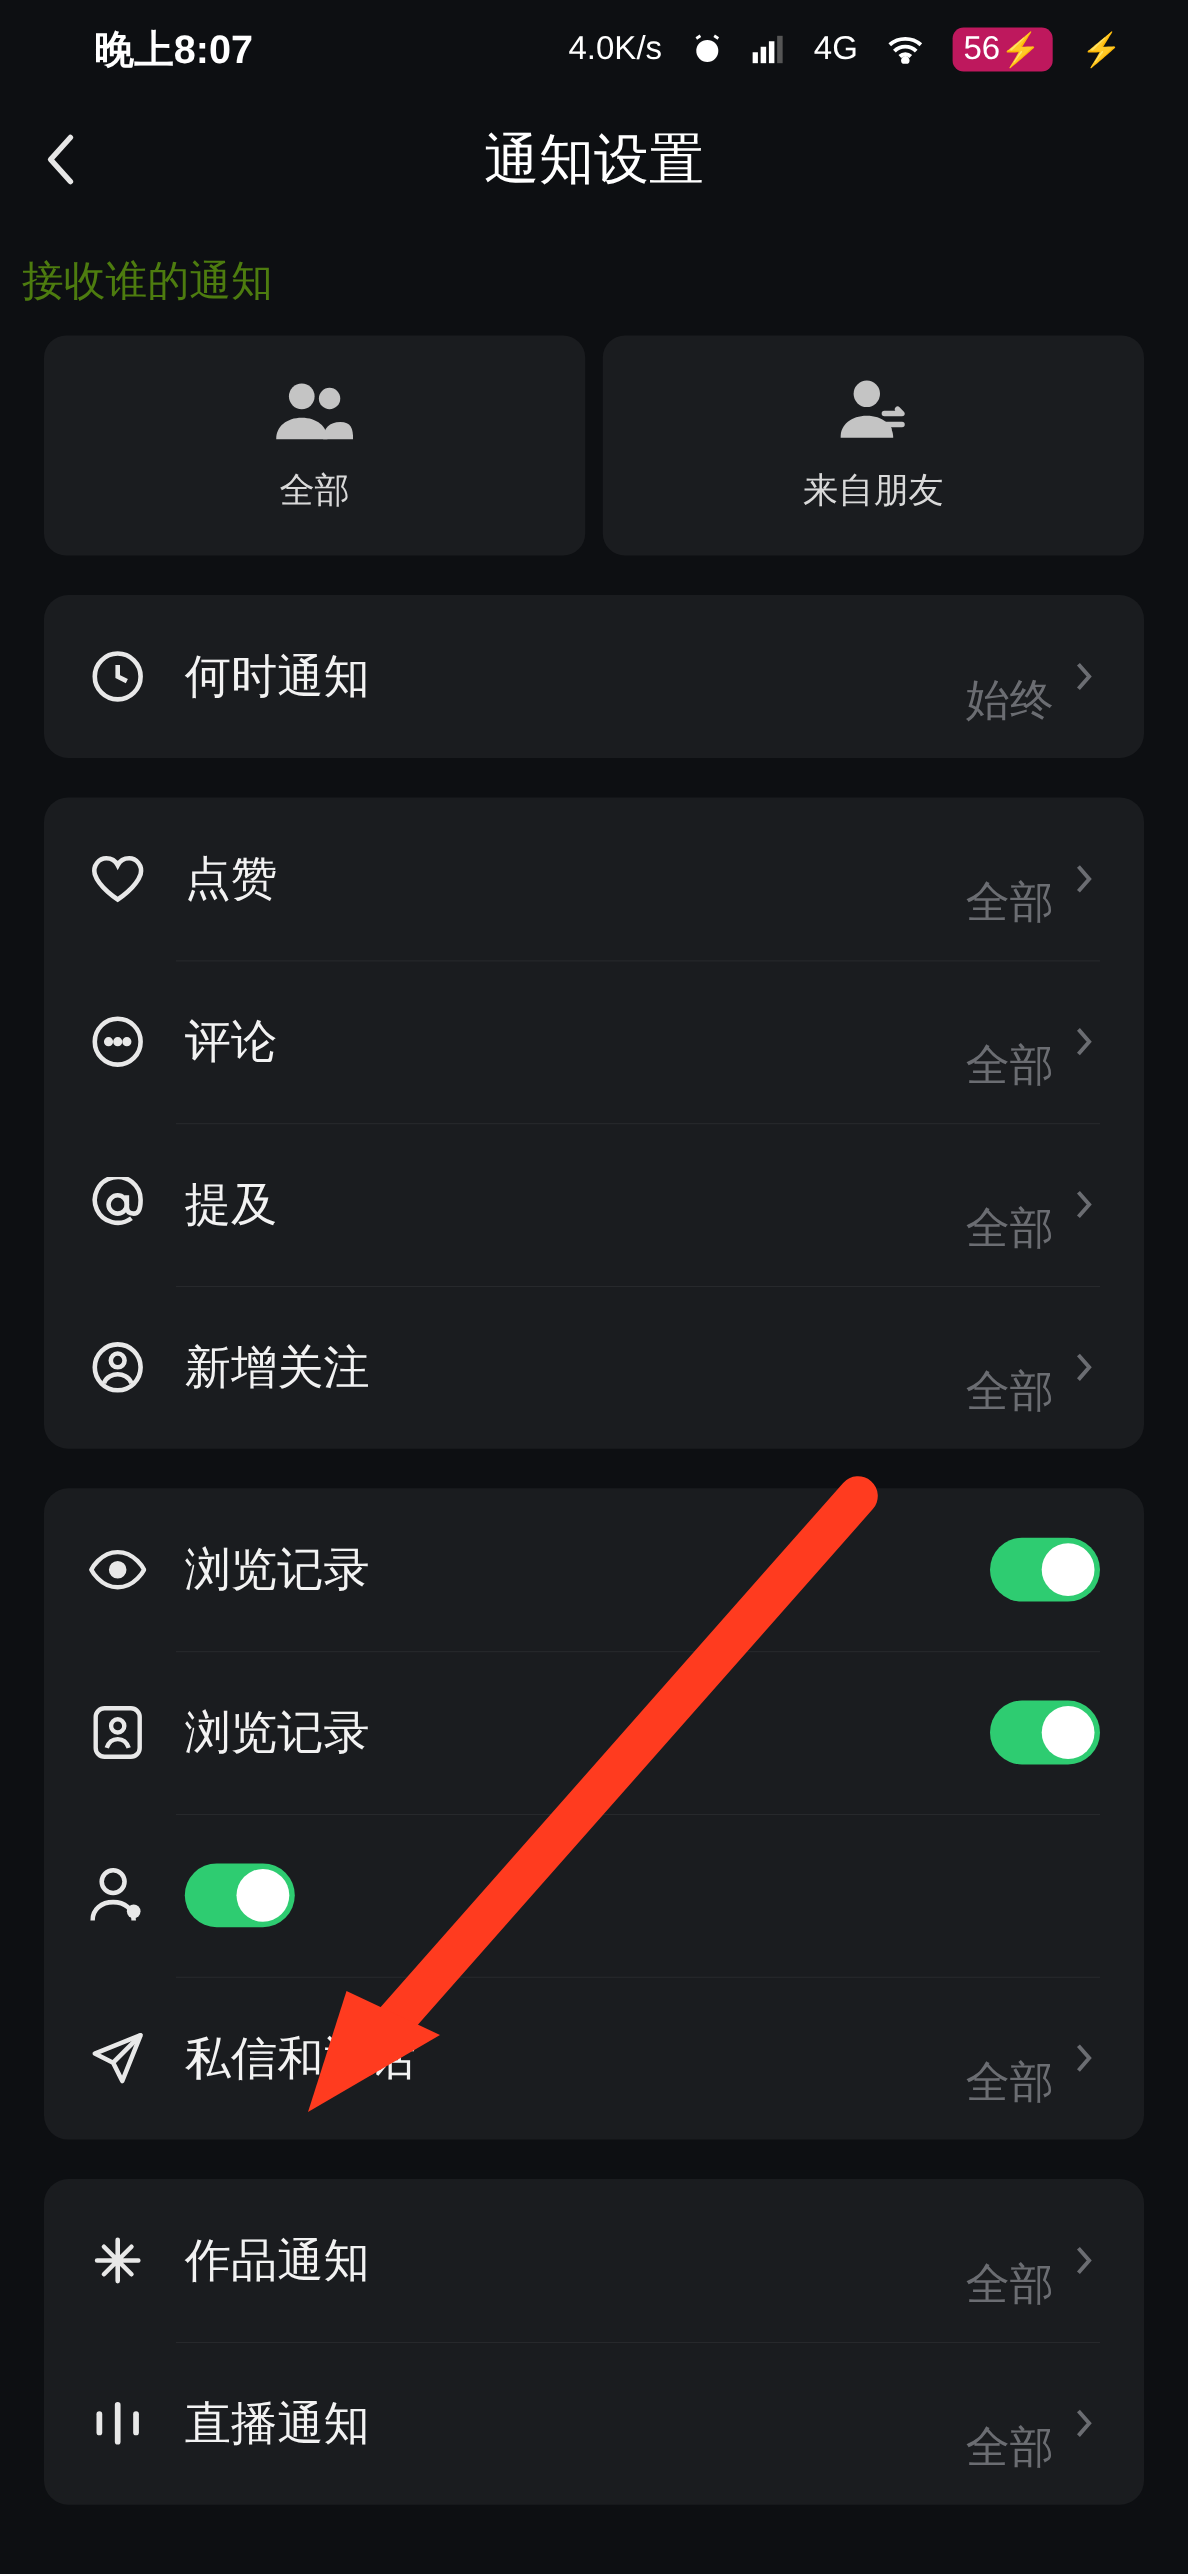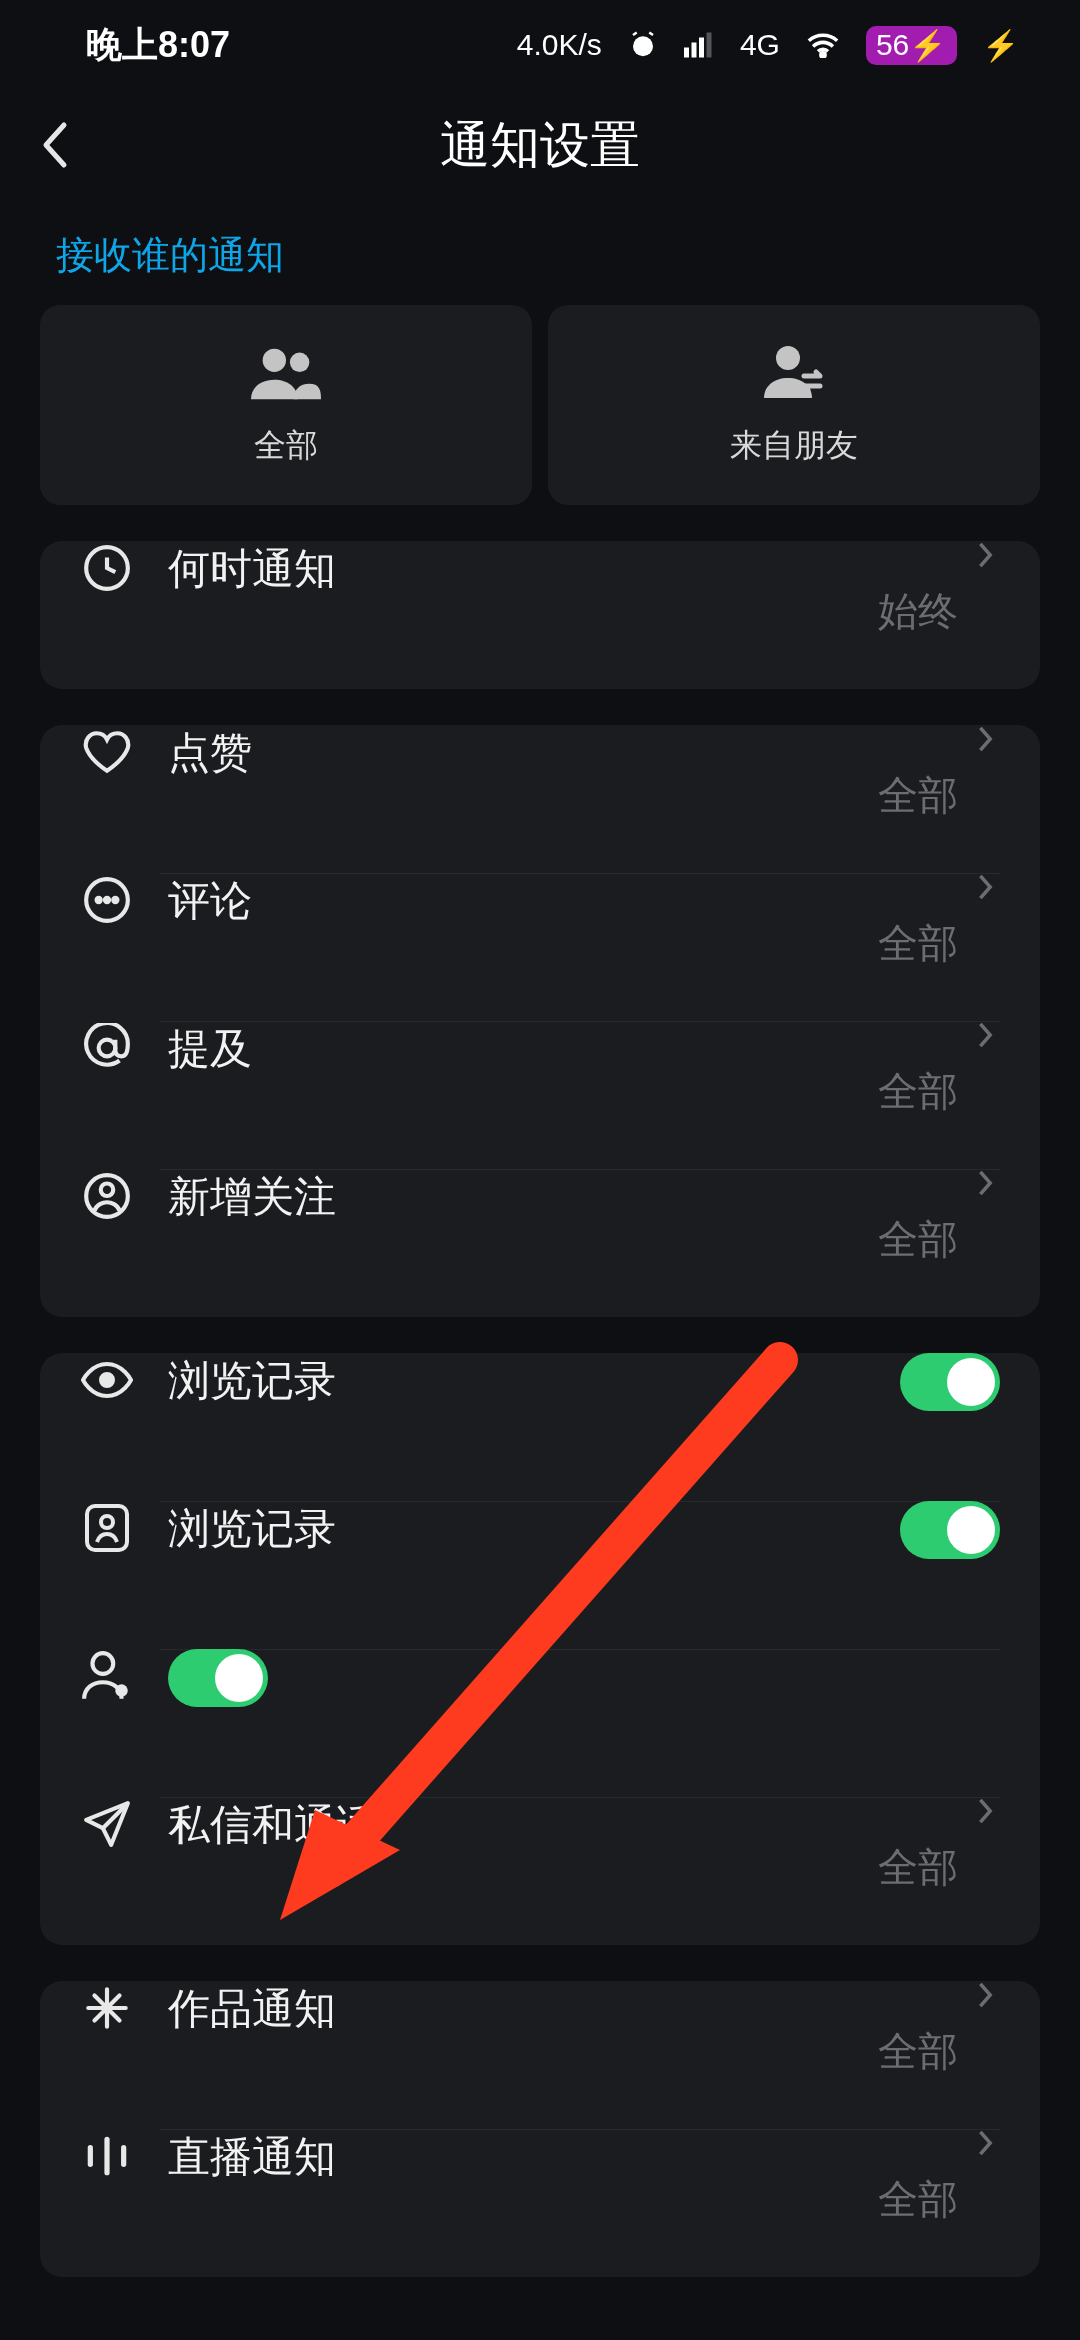--- a/index.html
+++ b/index.html
@@ -18,21 +18,21 @@
     align-items: center;
     justify-content: space-between;
     padding: 0 60px 0 50px;
     font-size: 36px;
     font-weight: 600;
     margin-left: 36px;
   }
   .status-right { display: flex; align-items: center; gap: 26px; }
   .status-right span { font-size: 30px; font-weight: 500; }
   .battery {
-    background: #a21caf;
+    background: #be185d;
     border-radius: 10px;
     padding: 2px 10px;
     font-size: 26px;
     color: #fff;
     display: inline-flex;
     align-items: center;
   }
   .nav-header {
     height: 110px;
     display: flex;
@@ -44,22 +44,22 @@
   .nav-title {
     position: absolute;
     left: 0; right: 0;
     text-align: center;
     font-size: 50px;
     font-weight: 500;
     pointer-events: none;
   }
   .section-label {
     font-size: 38px;
-    color: #0ea5e9;
-    padding: 30px 40px 24px 56px;
+    color: #4d7c0f;
+    padding: 30px 40px 24px 20px;
     font-weight: 500;
   }
   .filter-row {
     display: flex;
     gap: 16px;
     padding: 0 40px;
   }
   .filter-card {
     flex: 1;
     background: #1a1c1f;
@@ -75,20 +75,21 @@
   .filter-card .lbl { font-size: 32px; color: #d9d9d9; }
   .group {
     margin: 36px 40px 0 40px;
     background: #1a1c1f;
     border-radius: 22px;
     overflow: hidden;
   }
   .row {
     min-height: 148px;
     display: flex;
+    align-items: center;
     padding: 0 40px;
     position: relative;
   }
   .row + .row::before {
     content: "";
     position: absolute;
     left: 120px; right: 40px; top: 0;
     height: 1px;
     background: rgba(255,255,255,0.06);
   }

